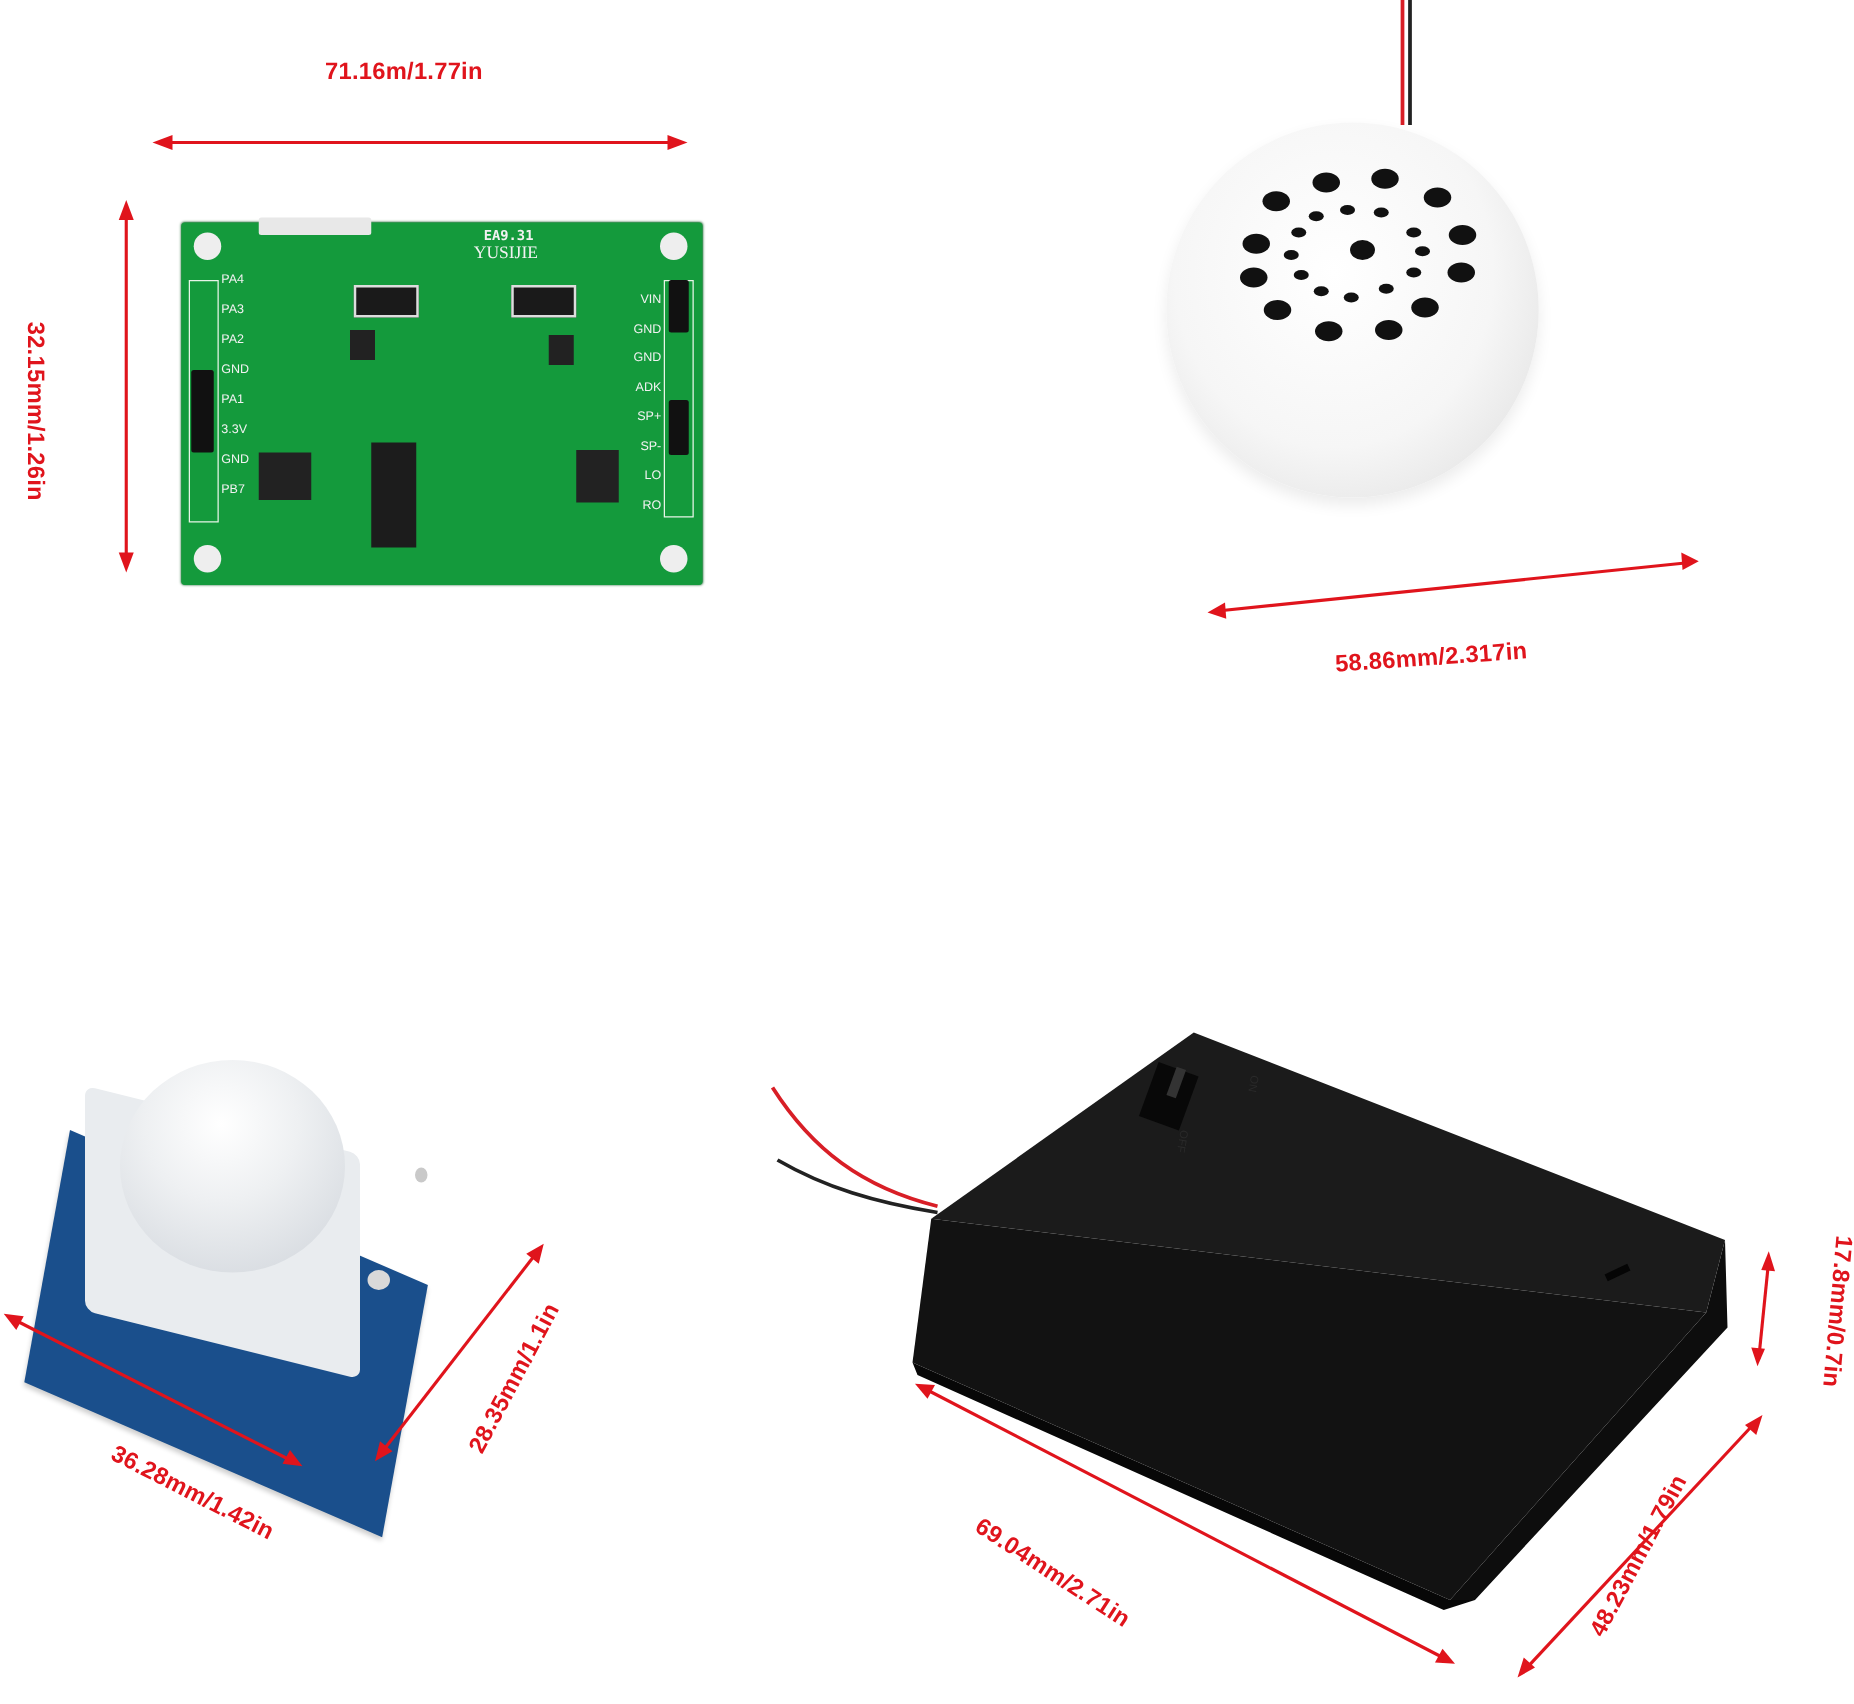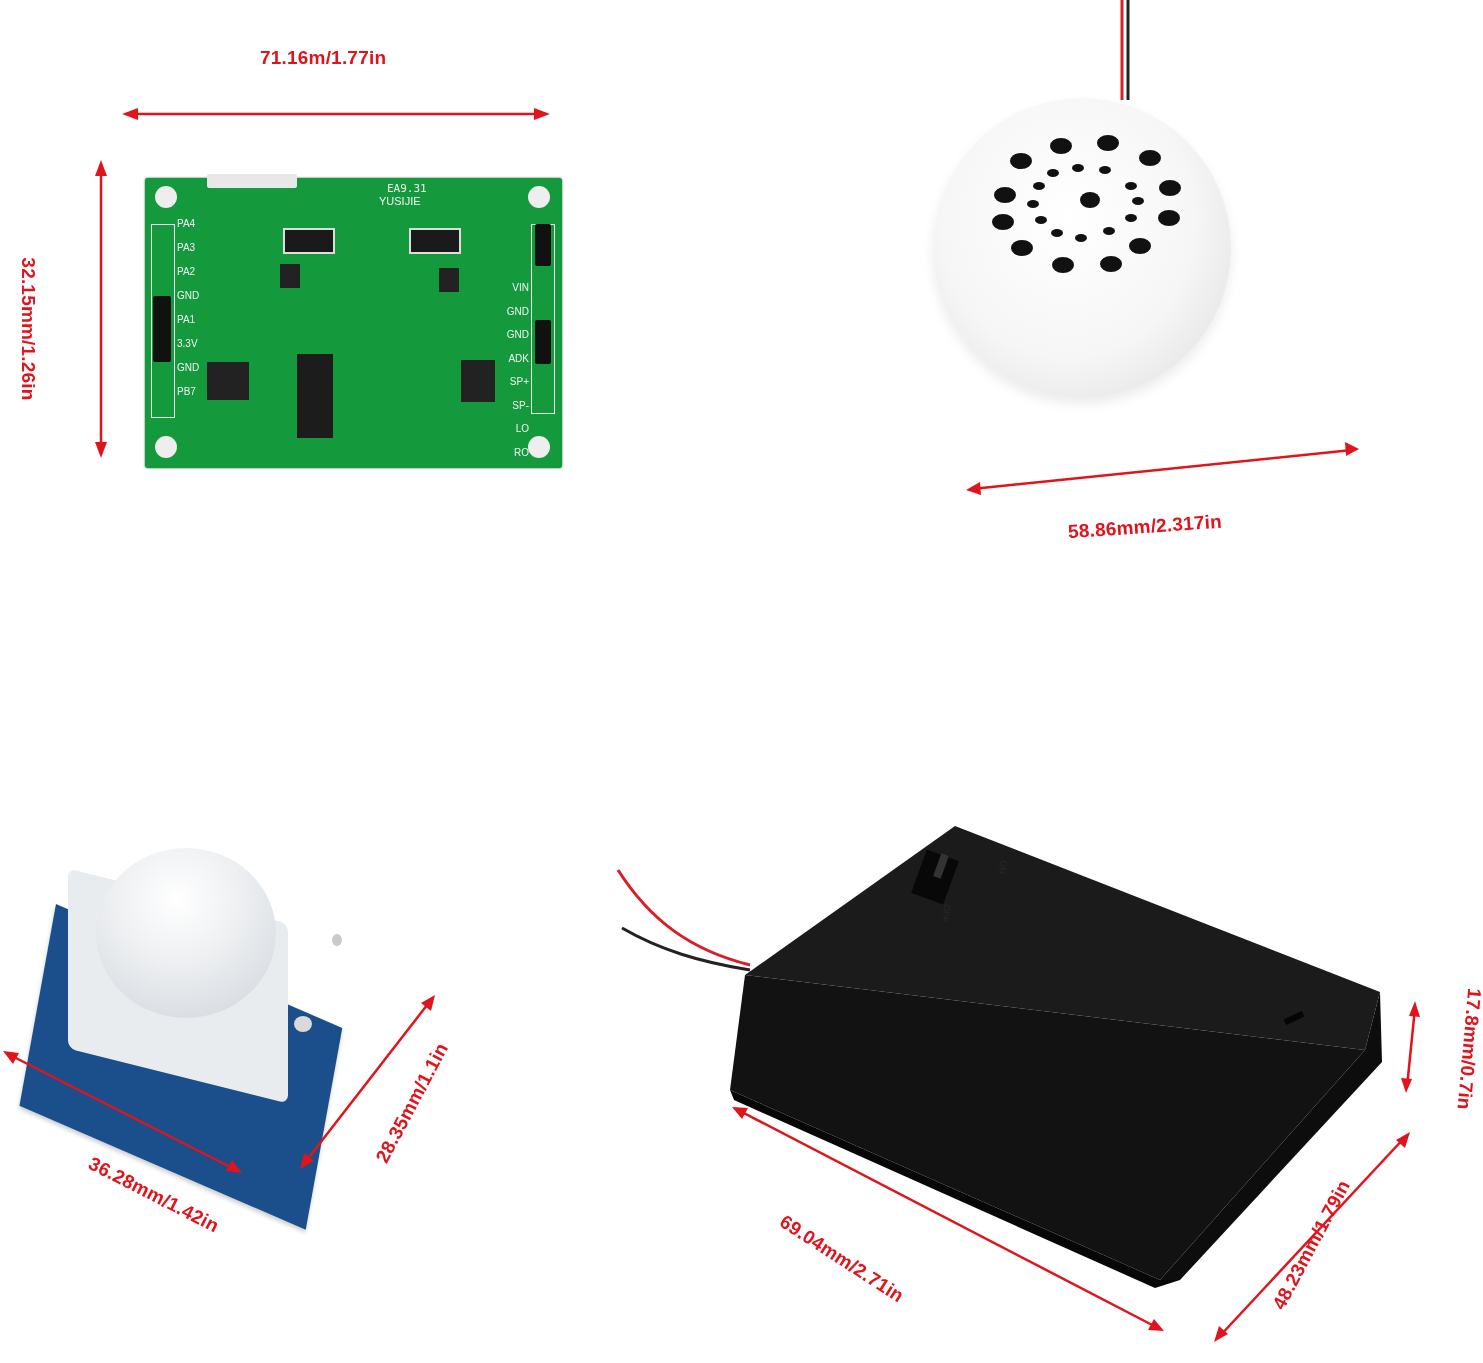--- a/index.html
+++ b/index.html
@@ -25,38 +25,38 @@
 
   <div class="abs" style="left:145px;top:178px;width:417px;height:290px;background:#149a3c;border-radius:3px;box-shadow:0 0 2px #0a5a20;">
 
     <div class="abs" style="left:62px;top:-4px;width:90px;height:14px;background:#e8e8e8;border-radius:2px;"></div>
 
     <div class="abs" style="left:10px;top:8px;width:22px;height:22px;border-radius:50%;background:#eee;"></div>
     <div class="abs" style="left:383px;top:8px;width:22px;height:22px;border-radius:50%;background:#eee;"></div>
     <div class="abs" style="left:10px;top:258px;width:22px;height:22px;border-radius:50%;background:#eee;"></div>
     <div class="abs" style="left:383px;top:258px;width:22px;height:22px;border-radius:50%;background:#eee;"></div>
 
-    <div class="abs" style="left:242px;top:4px;color:#f2f2f2;font-family:'DejaVu Sans Mono',monospace;font-size:11px;">EA9.31</div>
-    <div class="abs" style="left:234px;top:17px;color:#f2f2f2;font-family:Liberation Sans, sans-serif;font-size:11px;">YUSIJIE</div>
+    <div class="abs" style="left:242px;top:4px;color:#f2f2f2;font-family:'DejaVu Sans Mono',monospace;font-size:11px;font-weight:bold;">EA9.31</div>
+    <div class="abs" style="left:234px;top:17px;color:#f2f2f2;font-family:Liberation Serif, serif;font-size:14px;">YUSIJIE</div>
 
     <div class="abs" style="left:6px;top:46px;width:22px;height:192px;border:1px solid #e8f5e8;"></div>
     <div class="abs" style="left:32px;top:34px;color:#f2f2f2;font-size:10px;line-height:24px;">
       <div>PA4</div>
       <div>PA3</div>
       <div>PA2</div>
       <div>GND</div>
       <div>PA1</div>
       <div>3.3V</div>
       <div>GND</div>
       <div>PB7</div>
     </div>
     <div class="abs" style="left:8px;top:118px;width:18px;height:66px;background:#111;border-radius:2px;"></div>
 
     <div class="abs" style="left:386px;top:46px;width:22px;height:188px;border:1px solid #e8f5e8;"></div>
-    <div class="abs" style="left:358px;top:50px;color:#f2f2f2;font-size:10px;line-height:23.5px;text-align:right;width:26px;margin-top:48px;">
+    <div class="abs" style="left:358px;top:50px;color:#f2f2f2;font-size:10px;line-height:23.5px;text-align:right;width:26px;">
       <div>VIN</div>
       <div>GND</div>
       <div>GND</div>
       <div>ADK</div>
       <div>SP+</div>
       <div>SP-</div>
       <div>LO</div>
       <div>RO</div>
     </div>
     <div class="abs" style="left:390px;top:46px;width:16px;height:42px;background:#111;border-radius:2px;"></div>

